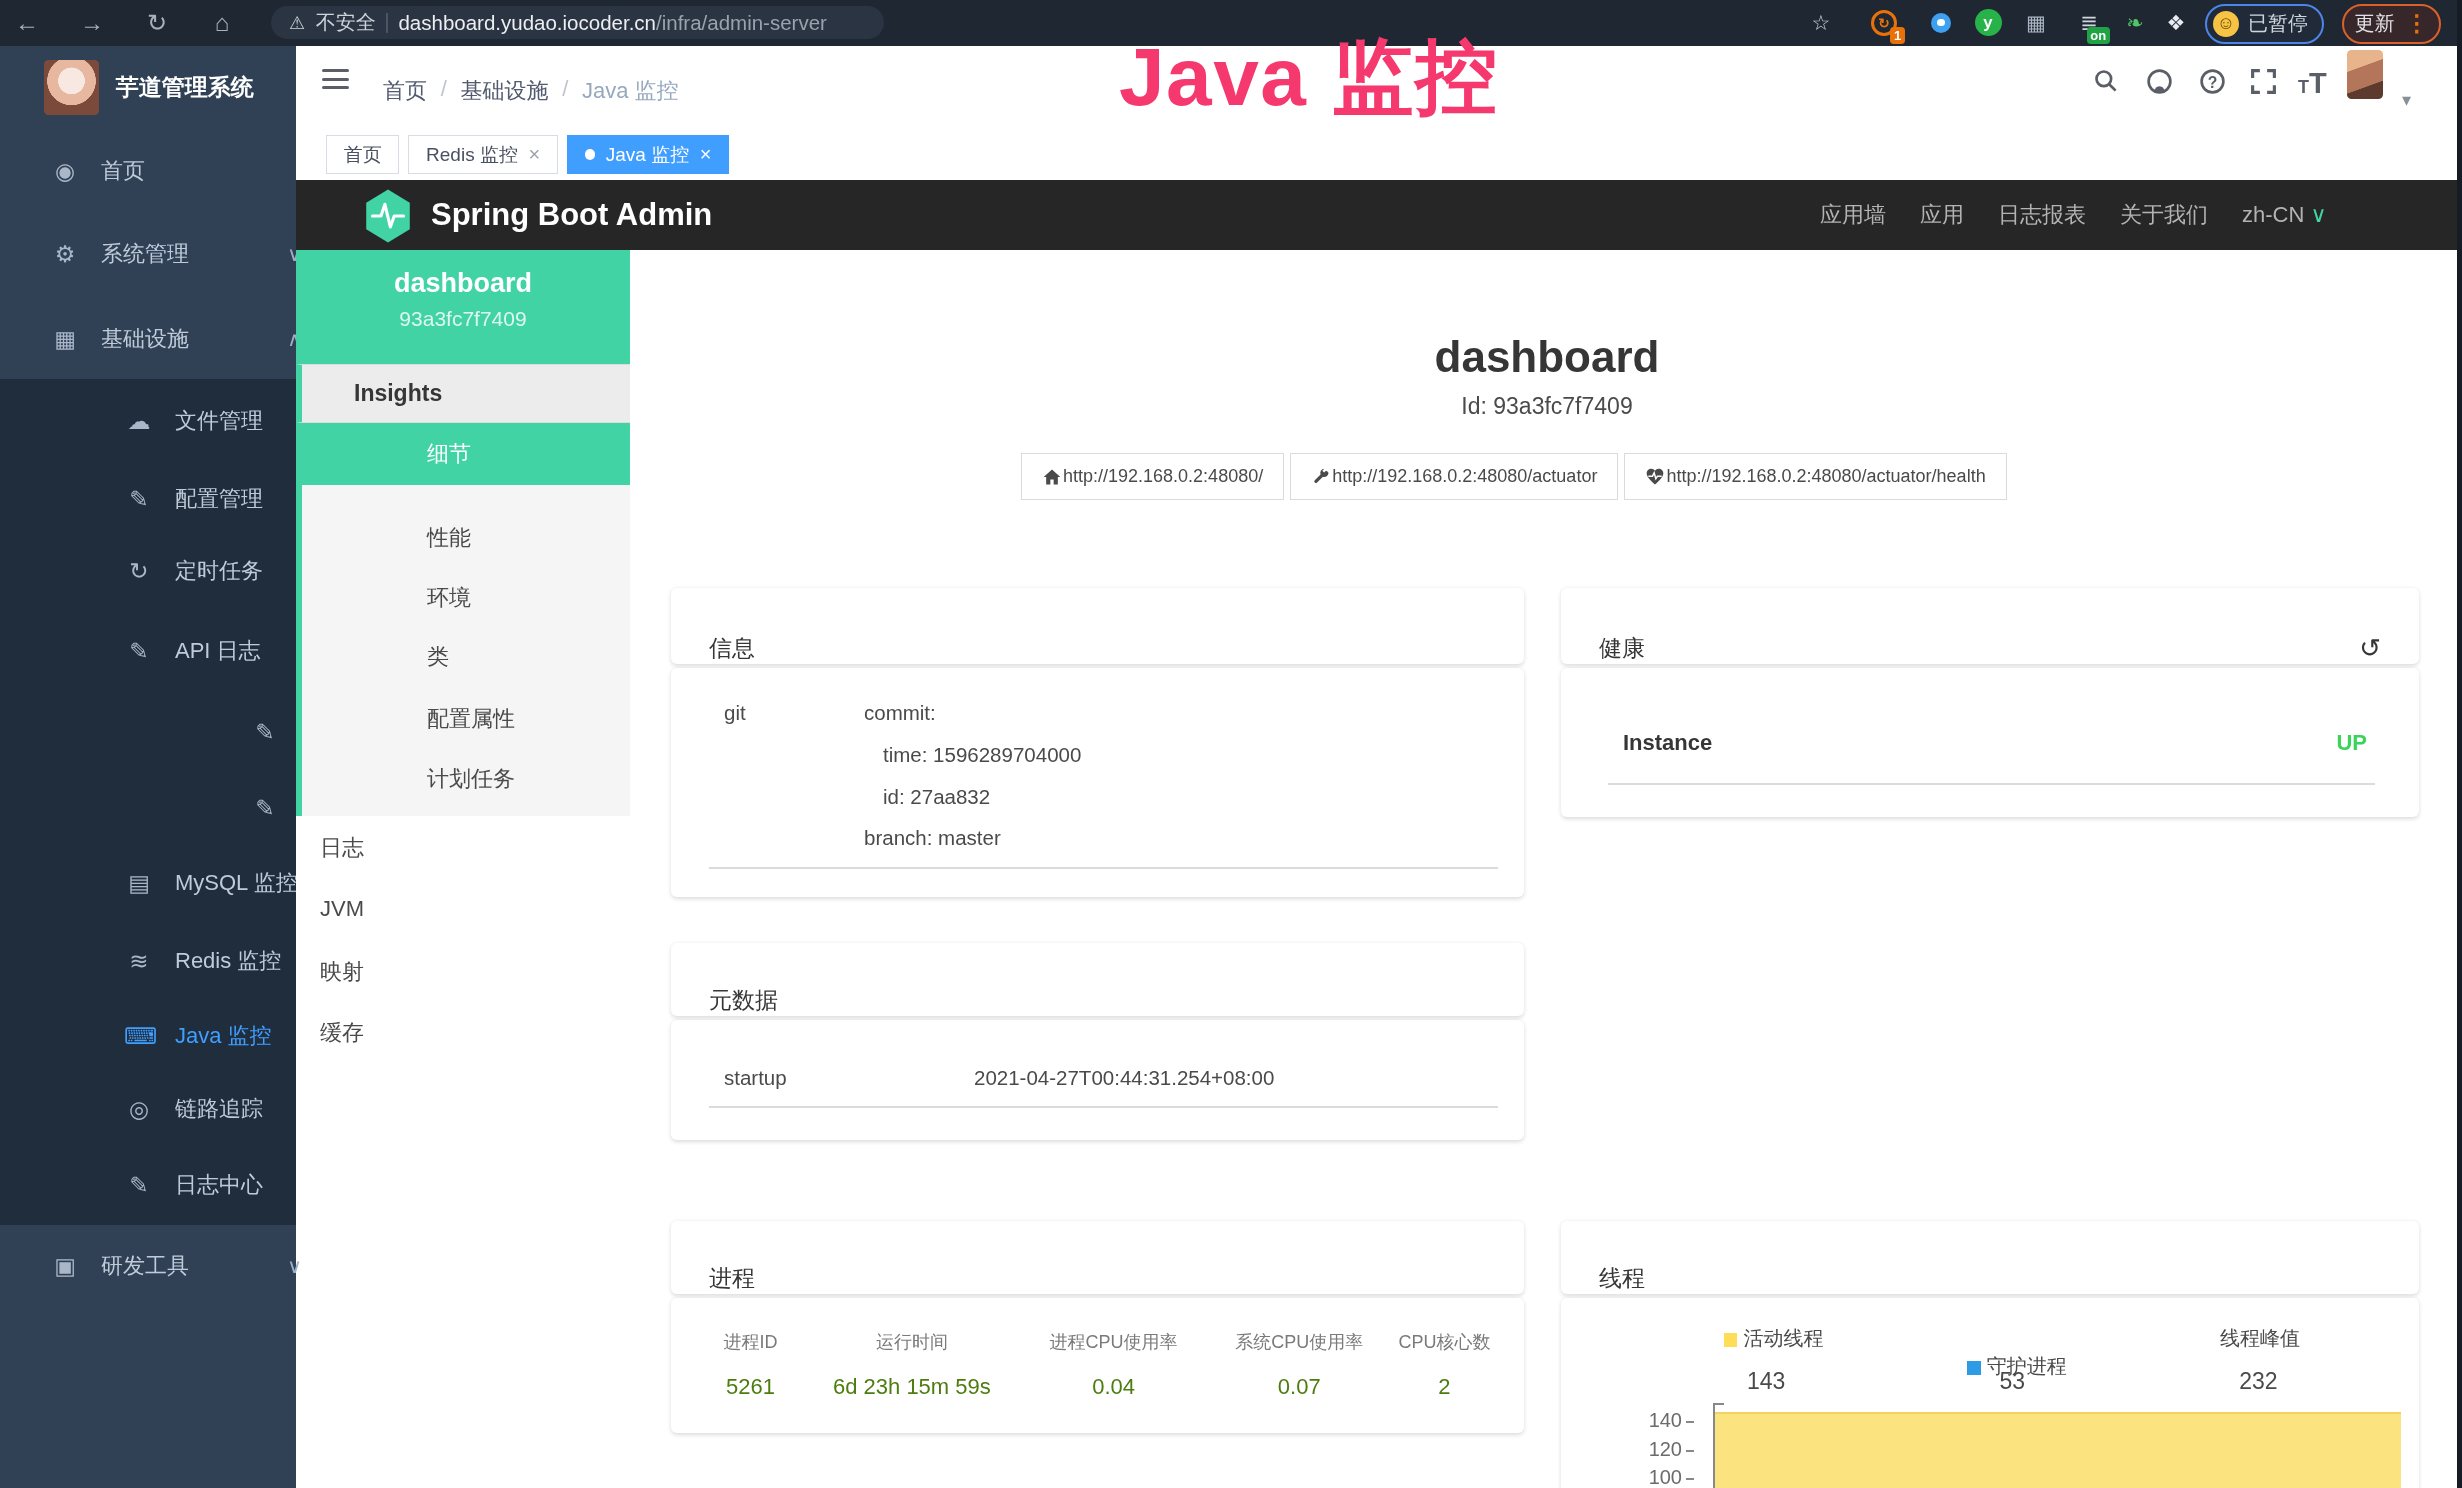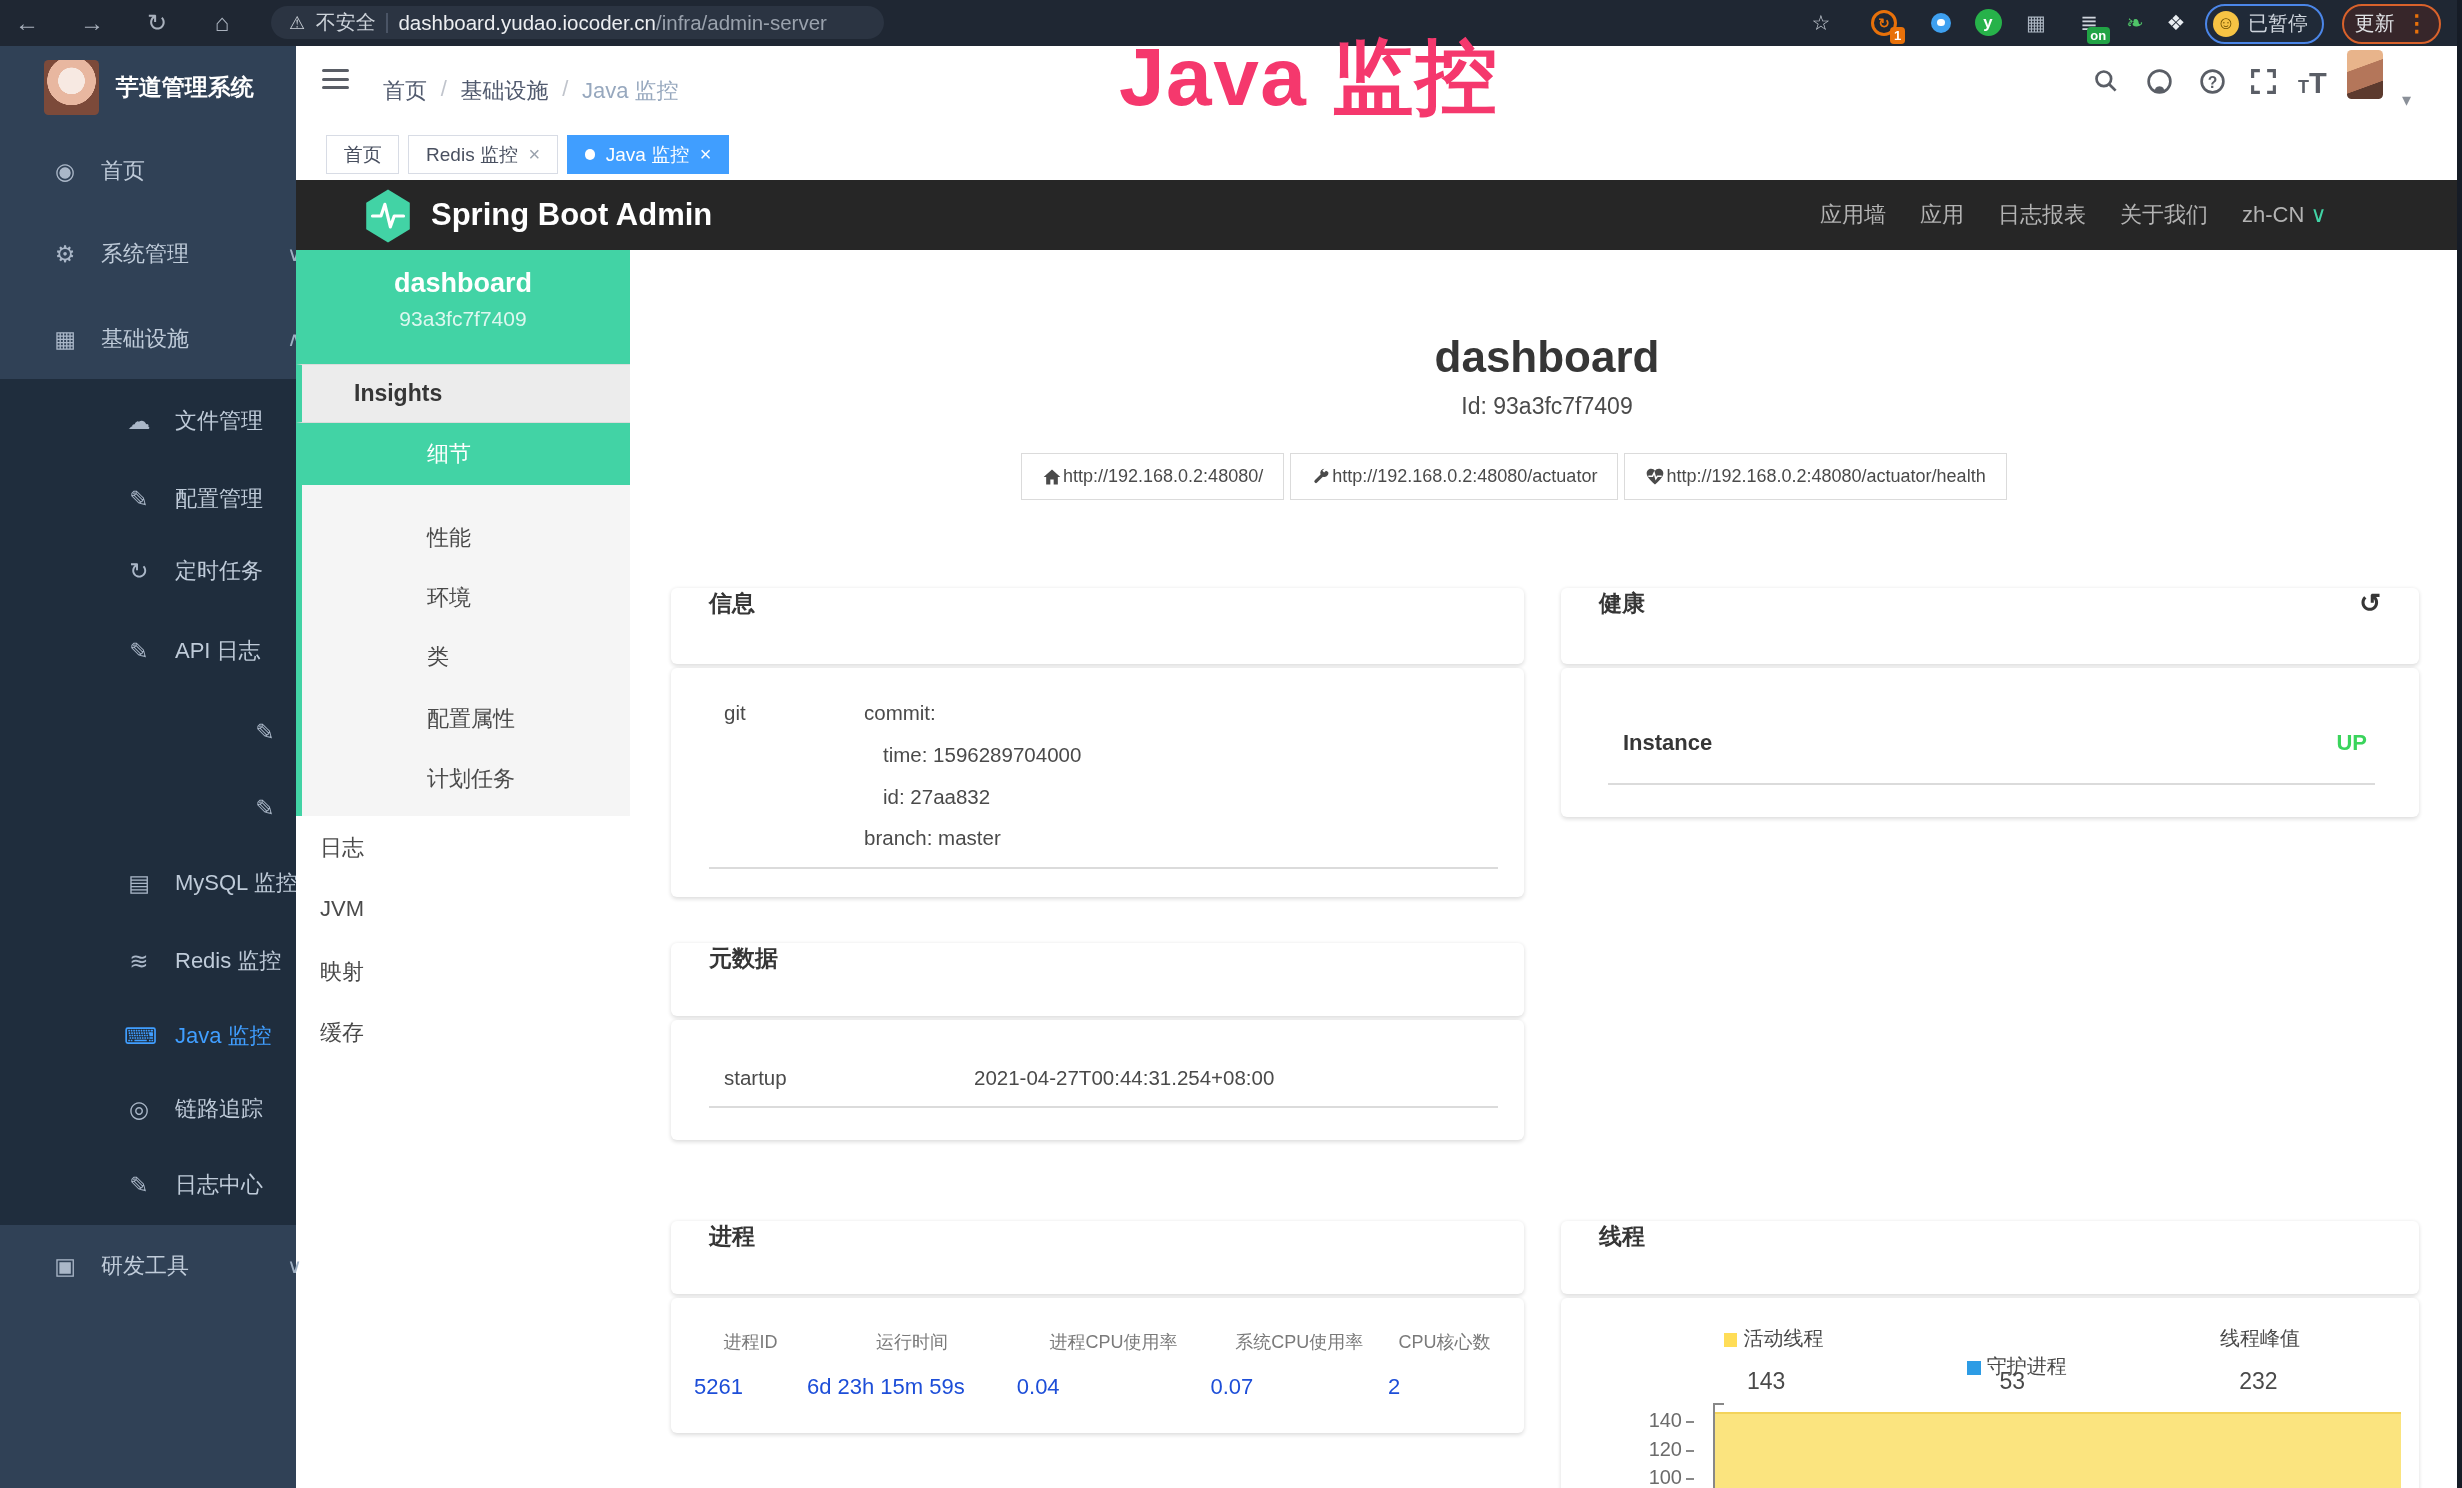--- a/index.html
+++ b/index.html
@@ -77,24 +77,24 @@
   .root-item{position:absolute;left:296px;width:334px;height:64px;display:flex;align-items:center;
              padding-left:24px;box-sizing:border-box;font-size:22px;color:#4a4a4a;background:#fff;}
 
   
   .main-title{left:1289px;top:332px;width:516px;text-align:center;font-size:44px;font-weight:bold;color:#363636;}
   .main-sub{left:1289px;top:393px;width:516px;text-align:center;font-size:23px;color:#4a4a4a;}
   .endpoints{left:1021px;top:453px;display:flex;gap:6px;}
   .endpoint{height:47px;border:1.5px solid #dbdbdb;background:#fff;display:flex;align-items:center;gap:1px;
             padding:0 20px;font-size:18px;color:#4a4a4a;box-sizing:border-box;}
   .card{background:#fff;border-radius:6px;box-shadow:0 1.5px 4.6px rgba(10,10,10,.14);position:absolute;box-sizing:border-box;}
-  .card-head{display:flex;align-items:flex-start;padding:0 38px;font-size:23px;font-weight:bold;color:#363636;}
+  .card-head{display:flex;align-items:flex-end;padding:0 38px;font-size:23px;font-weight:normal;color:#363636;}
   .divider{position:absolute;height:1.5px;background:#dbdbdb;}
   .colhead{font-size:18px;color:#7a7a7a;text-align:center;}
-  .colval{font-size:22px;color:#1d4ed8;}
+  .colval{font-size:22px;color:#4d7c0f;text-align:center;}
   .legend-sq{display:inline-block;width:13.7px;height:13.7px;margin-right:6px;vertical-align:middle;}
   .ytick{position:absolute;width:53px;text-align:right;font-size:20px;color:#6b6b6b;}
   .ytick:after{content:"";position:absolute;right:-12px;top:12px;width:7.6px;height:1.5px;background:#888;}
 
   .annotation{left:1119px;top:23px;font-size:82px;font-weight:bold;color:#f5386d;letter-spacing:1.5px;z-index:50;}
   .rightedge{left:2457px;top:0;width:5.3px;height:1489px;background:#161c26;z-index:60;}
 </style>
 </head>
 <body>
 

